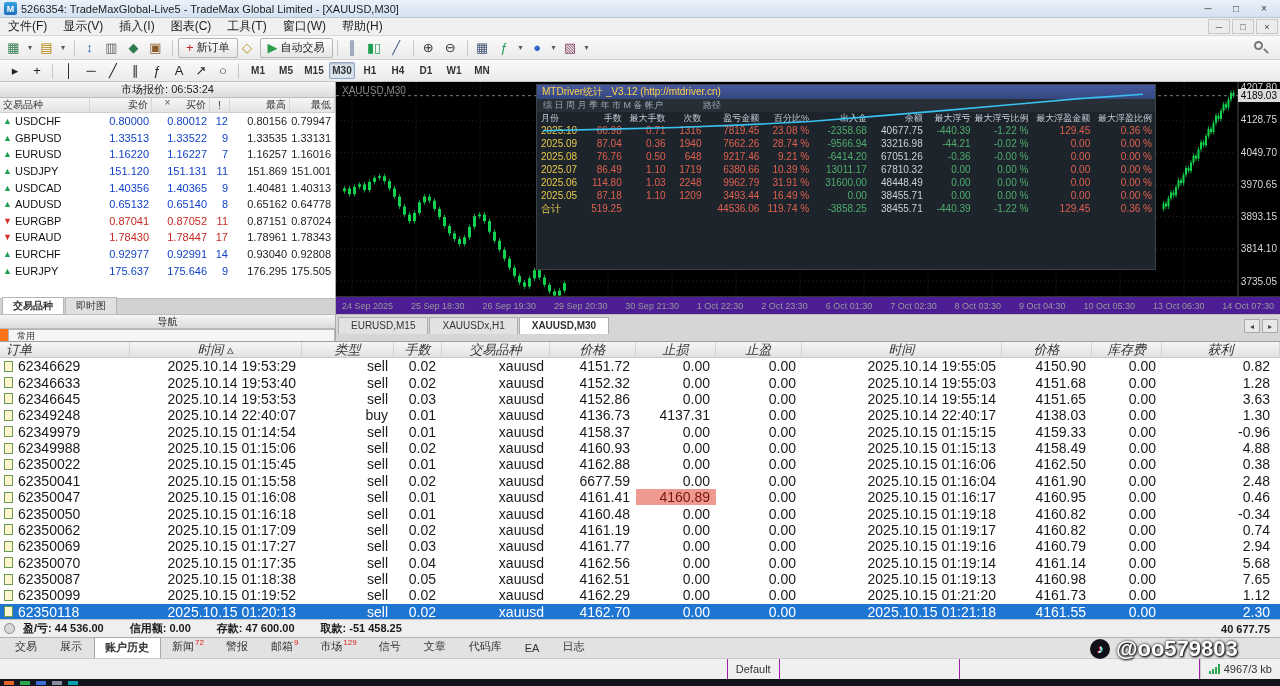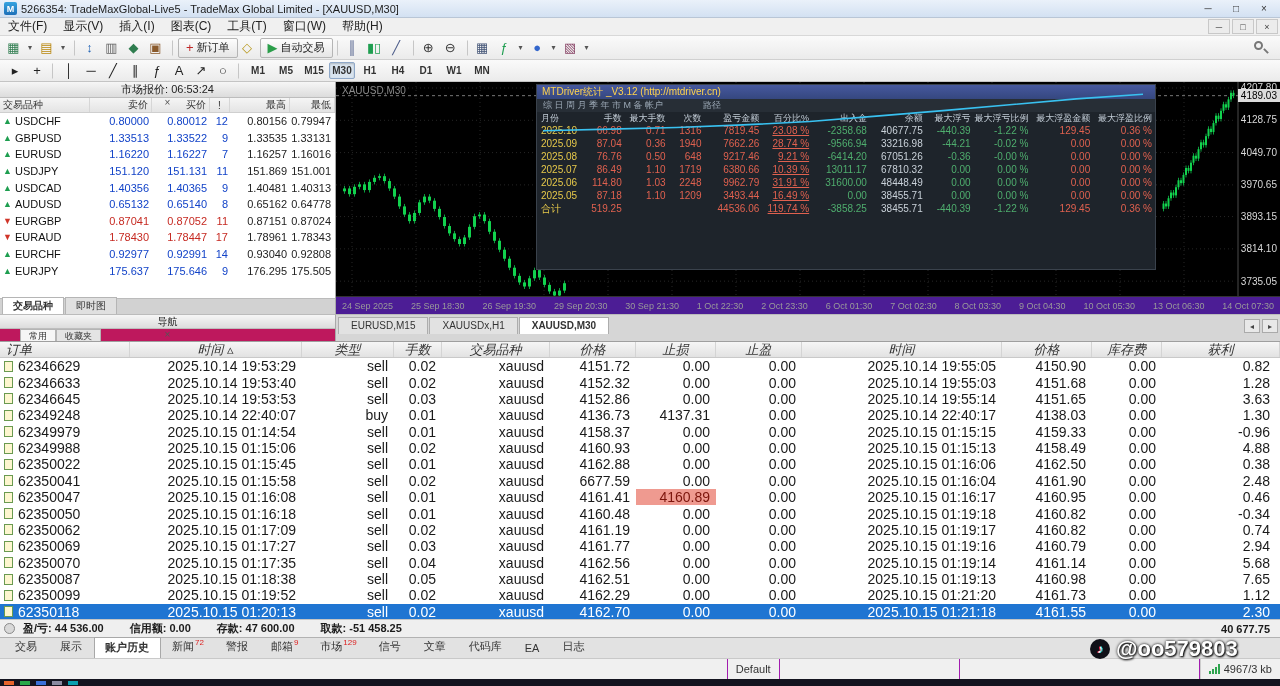--- a/index.html
+++ b/index.html
@@ -57,21 +57,21 @@
   .mwrow.down .arr::before { content:"▼"; color:#d03428; }
   .mwrow.up .c-bid, .mwrow.up .c-ask, .mwrow.up .c-spr { color:#1243c8; }
   .mwrow.down .c-bid, .mwrow.down .c-ask, .mwrow.down .c-spr { color:#c62a22; }
   .mw-tabs { position:absolute; left:0; bottom:0; width:100%; height:16px; background:#d2d2d2; border-top:1px solid #bbb; display:flex; align-items:flex-end; padding-left:2px; }
   .mw-tab { padding:1px 10px 1px; font-size:10px; background:#e0e0e0; border:1px solid #b5b5b5; border-bottom:none; margin-right:1px; color:#333; }
   .mw-tab.active { background:#fff; font-weight:bold; }
 
   
   #navigator { position:absolute; left:0; top:314px; width:336px; height:27px; background:#ececec; border-right:1px solid #a9a9a9; border-top:1px solid #bbb; }
   #navigator .panel-head { height:14px; font-size:10px; }
-  .nav-tabs { height:13px; display:flex; padding-left:20px; background:#be185d; }
+  .nav-tabs { height:13px; display:flex; padding-left:8px; background:#f97316;flex-direction:column; }
   .nav-tab { font-size:9px; padding:0 8px; border:1px solid #b5b5b5; border-bottom:none; background:#e4e4e4; color:#333; }
   .nav-tab.active { background:#f6f6f6; }
 
   
   #chart-zone { position:absolute; left:336px; top:82px; width:944px; height:232px; background:#000; }
   #plot { position:absolute; left:0; top:0; width:944px; height:214px; }
   #plot svg { position:absolute; left:0; top:0; }
   .chart-symbol { position:absolute; left:6px; top:3px; color:#8a8a8a; font-size:10px; z-index:3; }
   .price-scale { position:absolute; right:0; top:0; width:42px; height:214px; z-index:2; }
   .price-scale span { display:block; height:32.3px; line-height:11px; font-size:10px; color:#d8d8d8; text-align:right; padding-right:3px; }
@@ -90,21 +90,21 @@
   .mtd-head span:nth-of-type(2){ width:42px; } .mtd-head span:nth-of-type(3){ width:44px; }
   .mtd-head span:nth-of-type(4){ width:36px; } .mtd-head span:nth-of-type(5){ width:58px; }
   .mtd-head span:nth-of-type(6){ width:50px; } .mtd-head span:nth-of-type(7){ width:58px; }
   .mtd-head span:nth-of-type(8){ width:56px; } .mtd-head span:nth-of-type(9){ width:48px; }
   .mtd-head span:nth-of-type(10){ width:58px; } .mtd-head span:nth-of-type(11){ width:62px; }
   .mtd-head span:nth-of-type(12){ width:62px; }
   .mtdrow { display:flex; height:13px; align-items:center; }
   .mt1{ width:46px; text-align:left !important; padding-left:4px; color:#e6c84a; }
   .mt2{ width:42px; color:#e0614f; } .mt3{ width:44px; color:#e0614f; }
   .mt4{ width:36px; color:#e0614f; } .mt5{ width:58px; color:#e0614f; }
-  .mt6{ width:50px; color:#e0614f;text-decoration:underline; } .mt7{ width:58px; color:#4fae6e; }
+  .mt6{ width:50px; color:#e0614f; } .mt7{ width:58px; color:#4fae6e; }
   .mt8{ width:56px; color:#c9d1d9; } .mt9{ width:48px; color:#4fae6e; }
   .mt10{ width:58px; color:#4fae6e; } .mt11{ width:62px; color:#e0614f; }
   .mt12{ width:62px; color:#e0614f; }
 
   
   #chart-tabs { position:absolute; left:336px; top:314px; width:944px; height:27px; background:#d6d6d6; border-top:1px solid #bbb; display:flex; align-items:flex-start; padding:2px 2px 0; }
   .ch-tab { padding:2px 12px 3px; font-size:10px; background:#e2e2e2; border:1px solid #adadad; border-bottom:none; margin-right:1px; color:#333; }
   .ch-tab.active { background:#fff; font-weight:bold; }
   .ch-tab-arrows { margin-left:auto; display:flex; gap:2px; padding-top:2px; }
   .ch-arrow { width:16px; height:14px; border:1px solid #aaa; background:#e8e8e8; font-size:8px; display:flex; align-items:center; justify-content:center; color:#444; }

